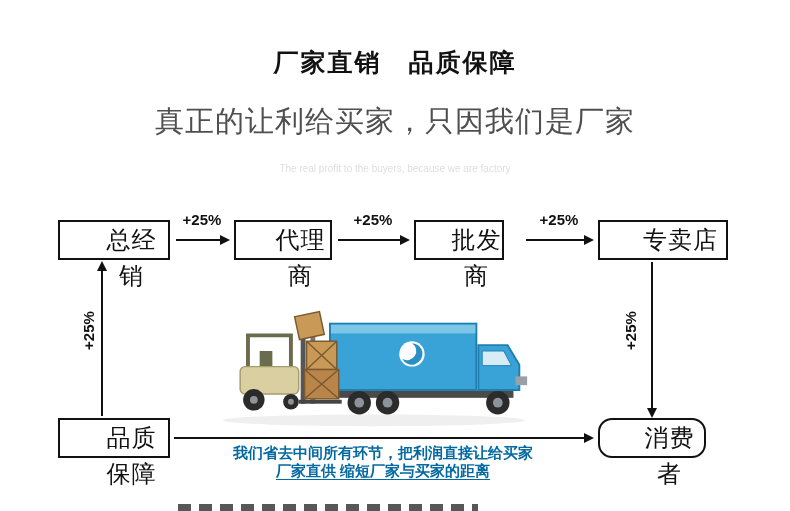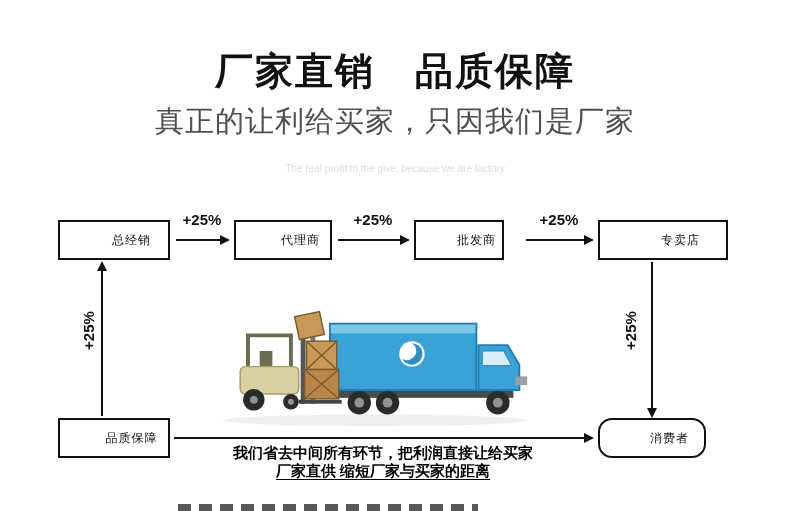--- a/index.html
+++ b/index.html
@@ -1,58 +1,58 @@
 <!DOCTYPE html>
 <html><head>
 <meta charset="utf-8">
 <style>
   * { margin:0; padding:0; box-sizing:border-box; }
   body { background:#fff; font-family:"Liberation Sans","DejaVu Sans",sans-serif; }
   .stage { position:relative; width:790px; height:511px; background:#ffffff; overflow:hidden; margin:0 auto; }
 
   .title { position:absolute; top:46px; left:0; width:100%; text-align:center;
-           font-size:38px; font-weight:700; color:#111; letter-spacing:2px; white-space:pre; }
+           font-size:25px; font-weight:700; color:#111; letter-spacing:2px; white-space:pre; }
   .subtitle { position:absolute; top:102px; left:0; width:100%; text-align:center;
               font-size:29px; font-weight:400; color:#4f4f4f; letter-spacing:1px;font-family:Liberation Mono, monospace; }
   .wm { position:absolute; left:0; width:100%; text-align:center; color:#dedede; font-size:10px; }
   .wm1 { top:150px; }
   .wm2 { top:163px; }
 
   .node { position:absolute; height:40px; line-height:36px; border:2px solid #111; background:#fff;
-          text-align:center; font-size:12px; color:#111; font-weight:500; letter-spacing:1px;padding-left:35px; }
+          text-align:center; font-size:24px; color:#111; font-weight:500; letter-spacing:1px;padding-left:35px; }
 
   .pct { position:absolute; font-size:15px; font-weight:600; color:#111; text-align:center; }
   .pct.vert { transform:rotate(-90deg); }
 
   .h-arrow { position:absolute; height:2px; background:#111; }
   .h-arrow::after { content:""; position:absolute; right:-2px; top:-4px;
                     border-left:10px solid #111; border-top:5px solid transparent; border-bottom:5px solid transparent; }
   .v-arrow { position:absolute; width:2px; background:#111; }
   .v-arrow.up::after { content:""; position:absolute; top:-2px; left:-4px;
                        border-bottom:10px solid #111; border-left:5px solid transparent; border-right:5px solid transparent; }
   .v-arrow.down::after { content:""; position:absolute; bottom:-2px; left:-4px;
                          border-top:10px solid #111; border-left:5px solid transparent; border-right:5px solid transparent; }
 
   .redtext { position:absolute; left:175px; width:416px; top:444px; text-align:center;
-             color:#000000; font-size:15px; font-weight:700; line-height:18px; }
+             color:#0369a1; font-size:15px; font-weight:700; line-height:18px; }
   .redtext .u { text-decoration:underline; text-underline-offset:3px; }
 
   .truck-wrap { position:absolute; left:203px; top:310px; width:332px; height:124px; }
 
   .sliver { position:absolute; left:178px; top:504px; width:300px; height:7px; opacity:.85;
             background:repeating-linear-gradient(90deg,#3a3a3a 0 13px, transparent 13px 21px); }
 </style>
 </head>
 <body>
 
 <div class="stage">
 
   <div class="title">厂家直销　品质保障</div>
   <div class="subtitle">真正的让利给买家，只因我们是厂家</div>
-  <div class="wm wm2">The real profit to the give, because we are factory</div>
+  <div class="wm wm2">The real profit to the buyers, because we are factory</div>
 
   <div class="node" style="left:58px; top:220px; width:112px;">总经销</div>
   <div class="node" style="left:234px; top:220px; width:98px;">代理商</div>
   <div class="node" style="left:414px; top:220px; width:90px;">批发商</div>
   <div class="node" style="left:598px; top:220px; width:130px;">专卖店</div>
 
   <div class="node" style="left:58px; top:418px; width:112px;">品质保障</div>
   <div class="node" style="left:598px; top:418px; width:108px;border-radius:14px;">消费者</div>
 
   <div class="h-arrow" style="left:176px; top:239px; width:52px;"></div>

